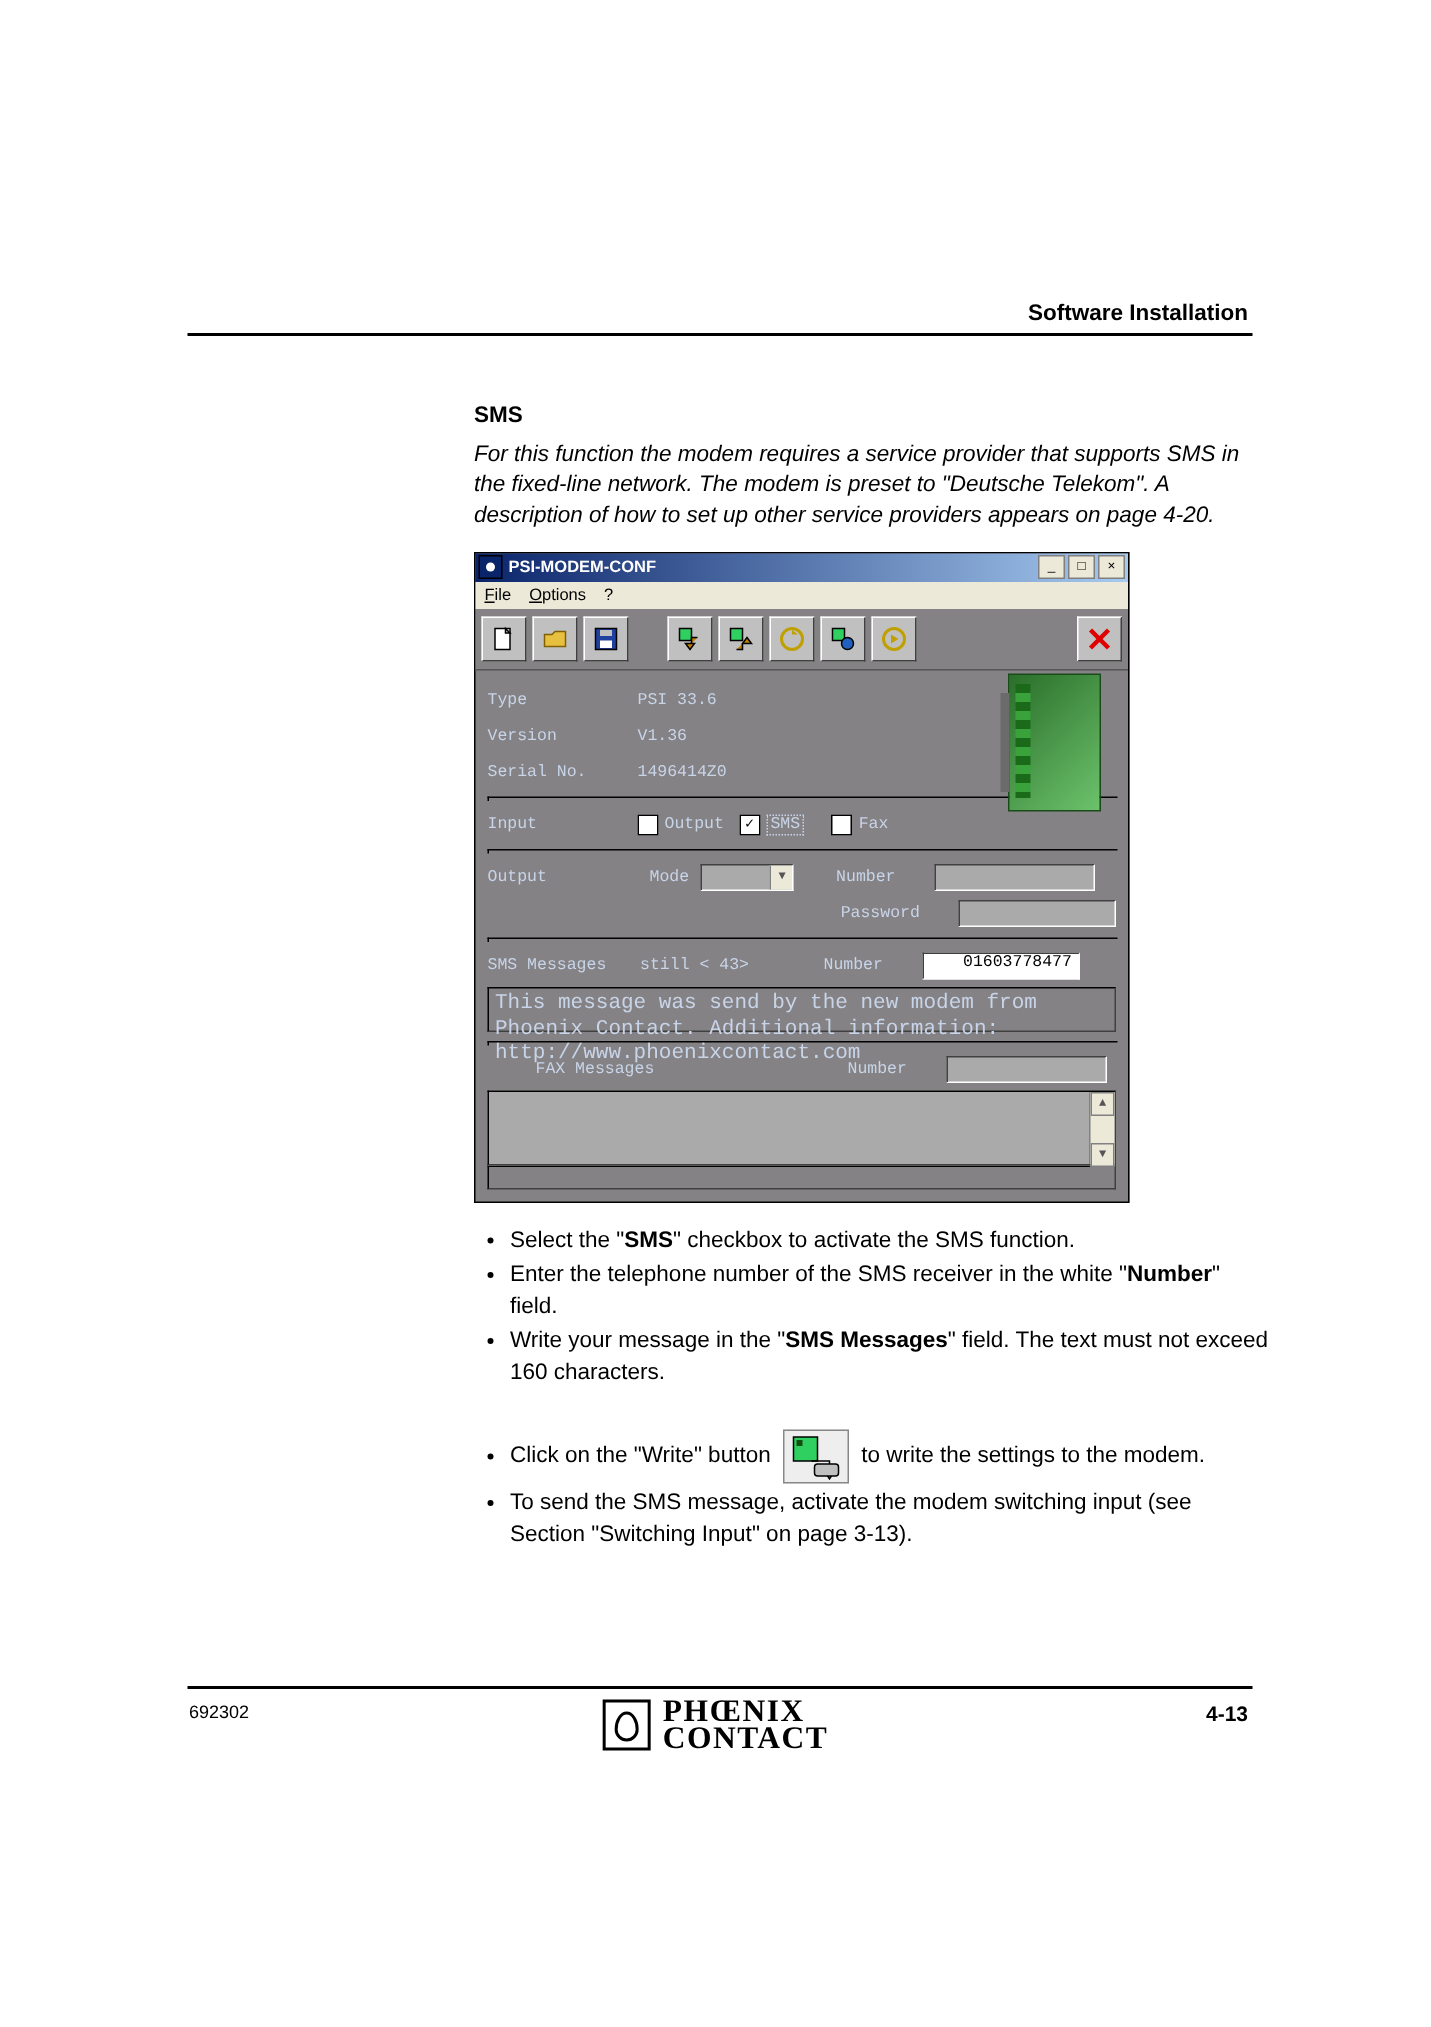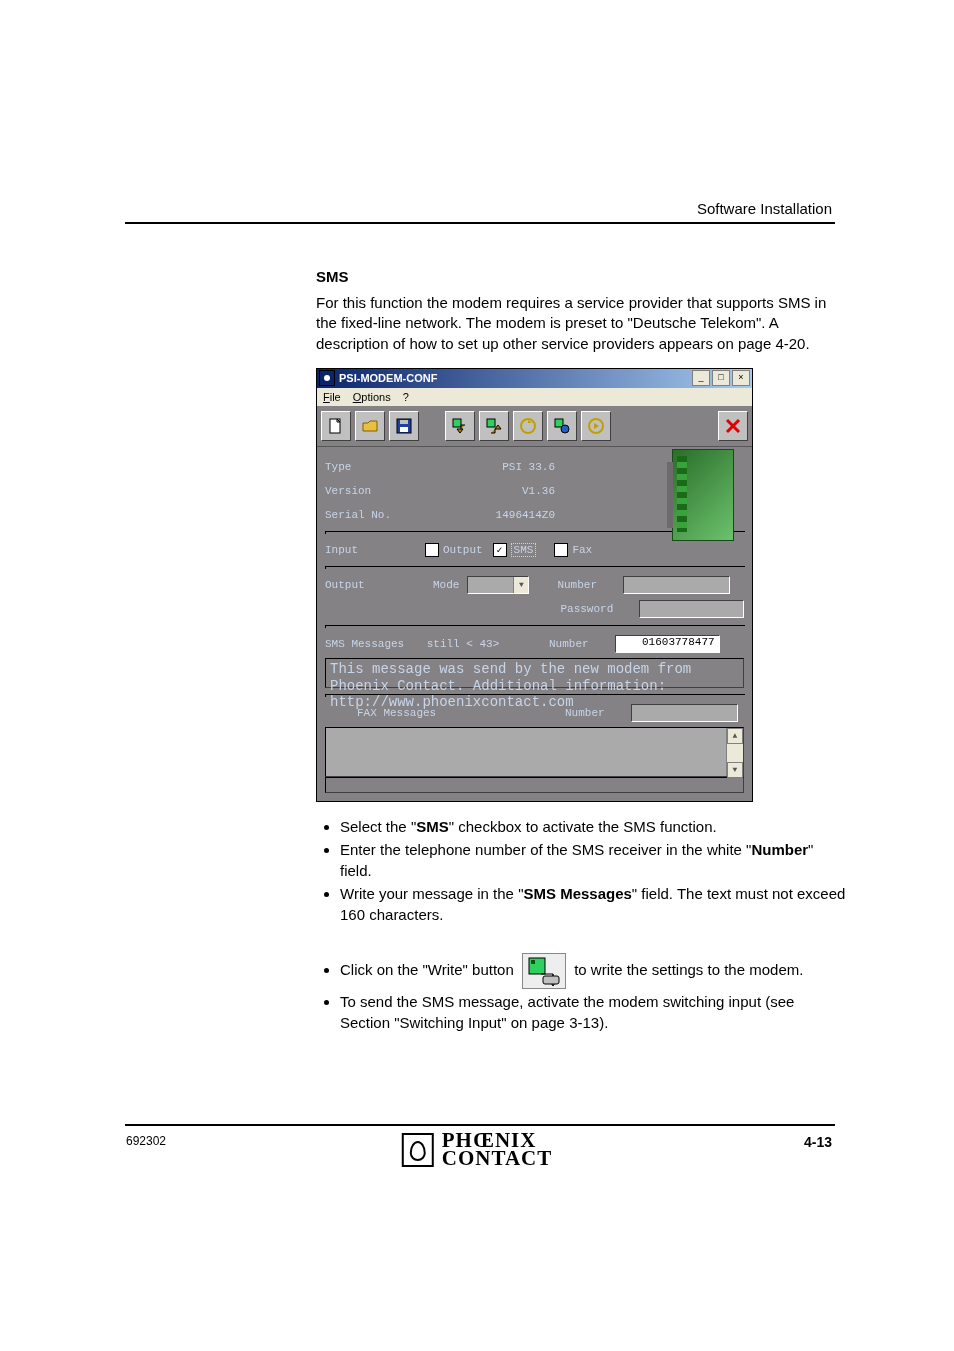--- a/index.html
+++ b/index.html
@@ -1,43 +1,43 @@
 <!DOCTYPE html>
 <html><head>
 <meta charset="utf-8">
 <style>
 html, body { margin: 0; padding: 0; }
 body { width: 954px; height: 1351px; background: #fff; font-family: Arial, Helvetica, sans-serif; color: #000; position: relative; }
 
 .header-line { position: absolute; left: 125px; top: 222px; width: 710px; height: 2px; background: #000; }
-.header-text { position: absolute; right: 122px; top: 200px; font-weight: normal; font-size: 15px; }
+.header-text { position: absolute; right: 122px; top: 200px; font-weight: bold; font-size: 15px; }
 
 .content { position: absolute; left: 300px; top: 268px; width: 530px; padding-left: 16px; }
 .section-title { font-weight: bold; font-size: 15px; margin-bottom: 8px; }
-.intro { font-size: 15px; line-height: 1.35; margin-bottom: 14px; }
+.intro { font-size: 15px; line-height: 1.35; margin-bottom: 14px; font-style: italic; }
 
 .app-window { width: 435px; background: #848284; border: 1px solid #000; position: relative; font-family: "Courier New", monospace; font-size: 11px; color: #c8d0e8; }
 .titlebar { height: 19px; background: linear-gradient(to right, #0a246a, #a6caf0); display: flex; align-items: center; padding-left: 2px; justify-content: flex-end; }
 .titlebar .logo-sq { width: 14px; height: 14px; background: #0a246a; border: 1px solid #000; margin-right: 4px; display:flex; align-items:center; justify-content:center; }
 .titlebar .logo-sq::after { content:""; width:6px; height:6px; border-radius:50%; background:#fff; }
 .titlebar .tb-text { color: #fff; font-family: Tahoma, Arial; font-weight: bold; font-size: 11px; }
 .winbtns { margin-left: auto; display: flex; }
 .winbtn { width: 16px; height: 14px; background: #ece9d8; border: 1px solid #808080; margin-right: 2px; font-size: 9px; line-height: 13px; text-align: center; color:#000; font-family: Arial; }
 
 .menubar { height: 18px; background: #ece9d8; display: flex; align-items: center; gap: 12px; padding-left: 6px; font-family: Tahoma, Arial; font-size: 11px; color: #000; }
 .menubar span u { text-decoration: underline; }
 
 .toolbar { height: 40px; background: #848284; display: flex; align-items: center; padding: 0 4px; border-bottom: 1px solid #555; gap: 4px; }
 .tbtn { width: 28px; height: 28px; border: 1px solid #fff; border-right-color:#404040; border-bottom-color:#404040; background: #c0c0c0; display:flex; align-items:center; justify-content:center; }
 .tbtn svg { width: 18px; height: 18px; }
 
 .body-area { padding: 6px 8px 8px 8px; color: #c8d4e8; }
 .row { display: flex; align-items: center; min-height: 20px; margin: 4px 0; }
 .lbl { width: 100px; }
-.val { width: 130px; text-align: right; }
+.val { width: 130px; text-align: left; }
 .iblock { border-top: 1px inset #555; border-left: 1px inset #555; height:2px; width:100%; margin: 6px 0; }
 
 .cb { width: 12px; height: 12px; border: 1px solid #000; background: #fff; display:inline-flex; align-items:center; justify-content:center; margin-right: 4px; color:#000; font-size:10px; }
 .field { height: 16px; border: 1px solid #404040; border-right-color:#fff; border-bottom-color:#fff; background: #aaa; display:inline-block; vertical-align:middle; }
 .field.light { background: #fff; color:#000; text-align:right; padding: 0 4px; font-family:"Courier New"; font-size:11px; }
 
 .device-img { position: absolute; right: 18px; top: 80px; width: 60px; height: 90px; background: linear-gradient(135deg, #2a6e2a, #6cc26c); border: 1px solid #1a4a1a; }
 .device-img::before { content:""; position:absolute; left:-6px; top:12px; width:6px; height:66px; background:#6b6b6b; }
 .device-img::after { content:""; position:absolute; left:4px; top:6px; width:10px; height:76px; background: repeating-linear-gradient(#1a6a1a 0 6px, #3aa23a 6px 12px); }
 

